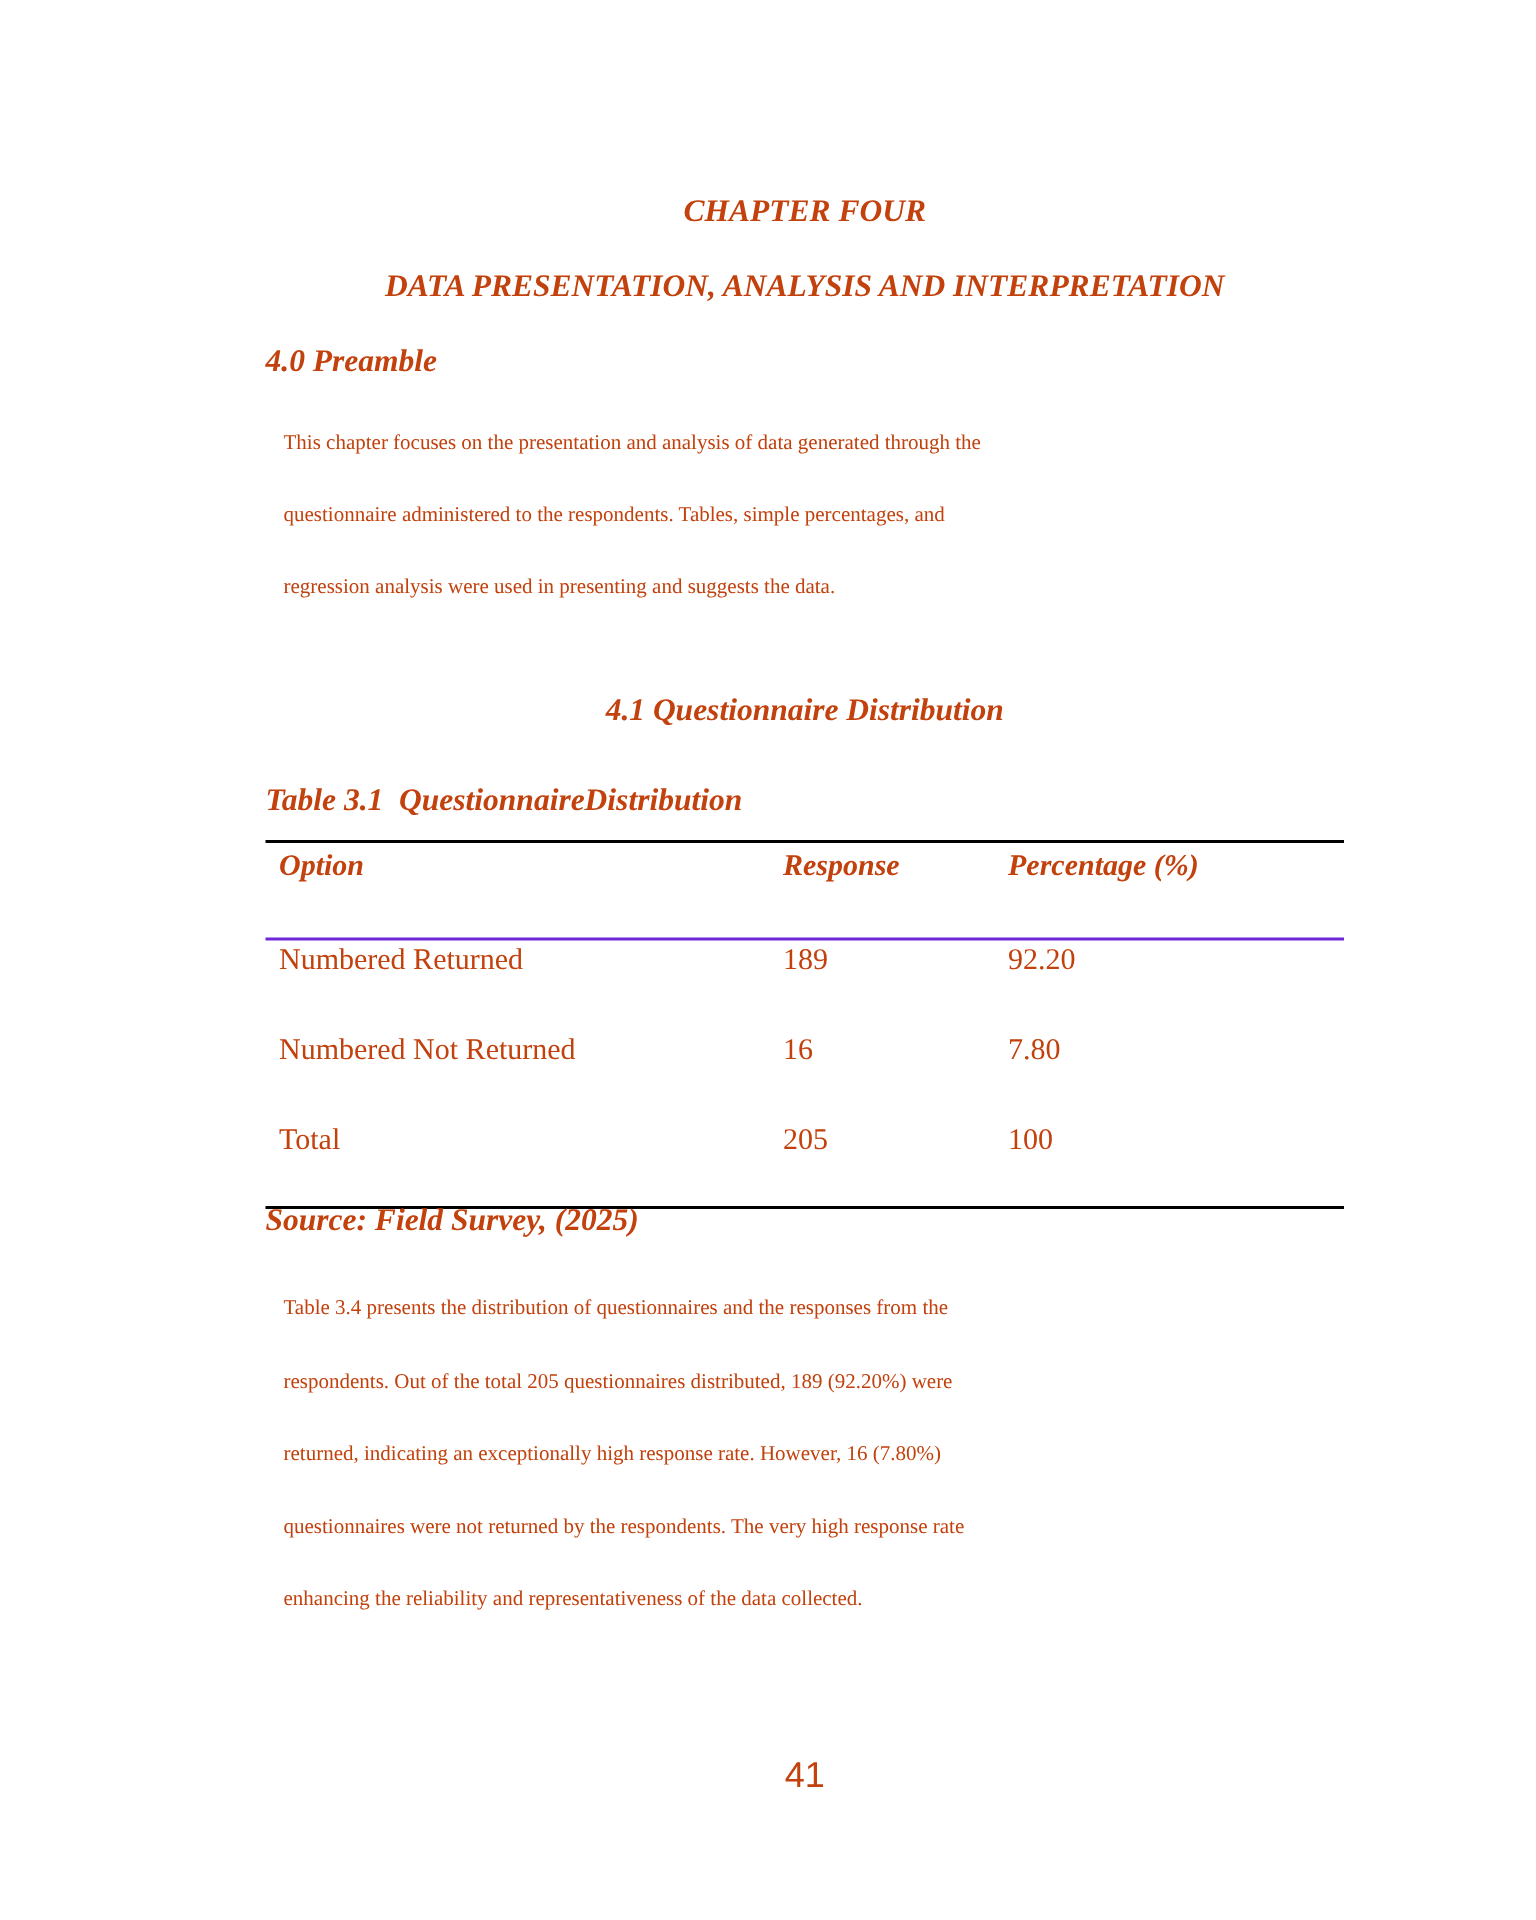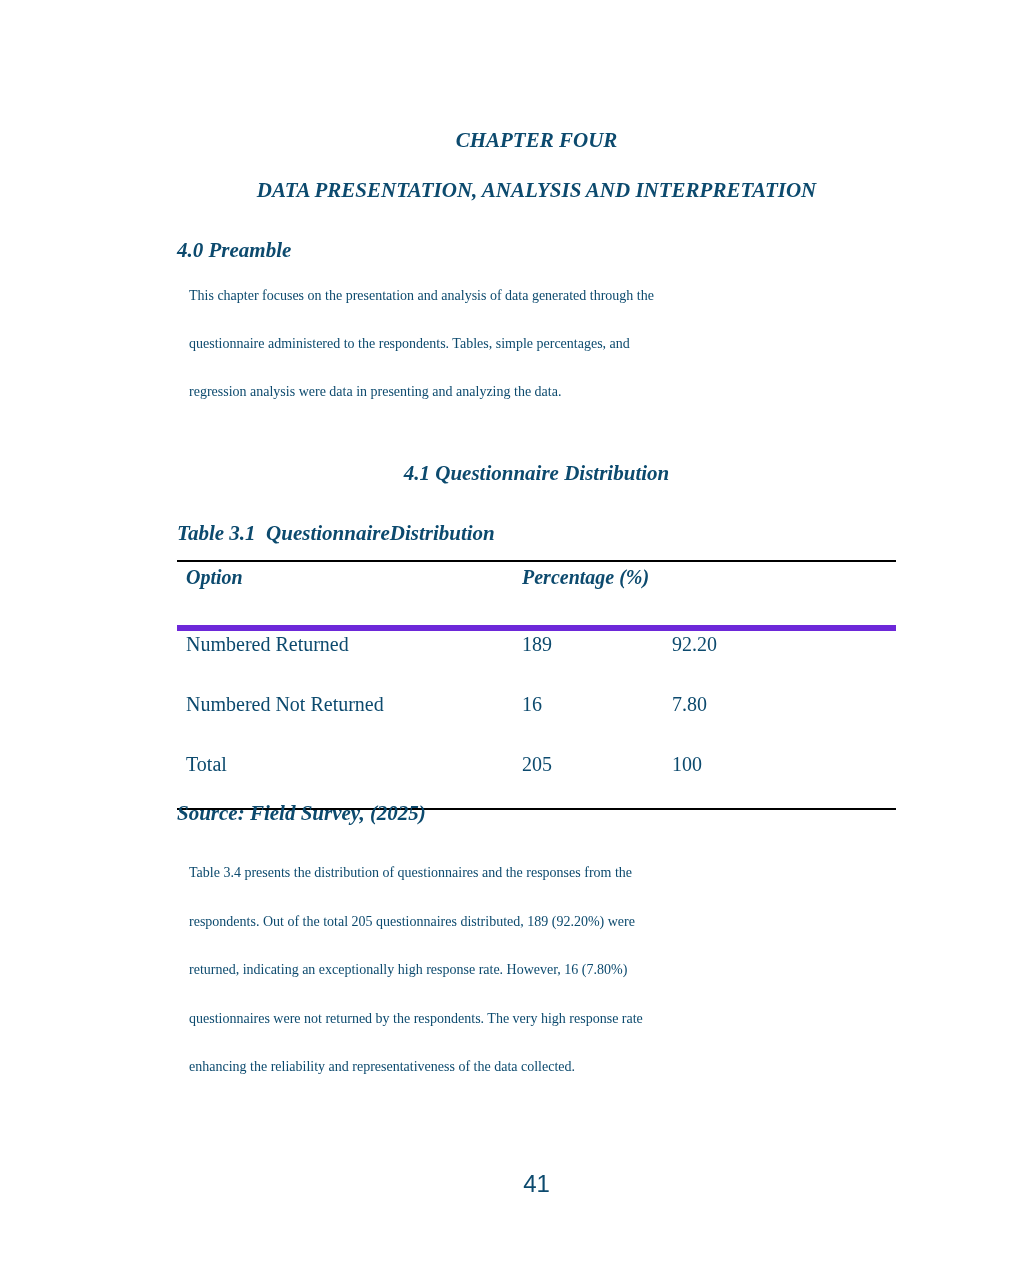--- a/index.html
+++ b/index.html
@@ -5,21 +5,21 @@
   html, body {
     margin: 0;
     padding: 0;
     background: #ffffff;
   }
   .page {
     position: relative;
     width: 1024px;
     height: 1280px;
     background: #ffffff;
-    color: #0c4a6e;
+    color: #c2410c;
     font-family: "Liberation Serif", serif;
     overflow: hidden;
   }
   .content-abs { position: absolute; }
 
   .h-center {
     left: 177px;
     width: 719px;
     text-align: center;
     font-weight: bold;
@@ -32,21 +32,21 @@
     left: 177px;
     width: 719px;
     font-weight: bold;
     font-style: italic;
     font-size: 21px;
     line-height: 24px;
     white-space: nowrap;
   }
   .chapter  { top: 128px; }
   .doctitle { top: 178px; }
-  .sec40    { top: 228px; margin-top: 10px; }
+  .sec40    { top: 228px; }
   .sec41    { top: 461px; text-align: center; }
   .caption  { top: 521px; white-space: pre; }
 
   .para {
     left: 177px;
     width: 760px;
     font-size: 14px;
     line-height: 48px;
     margin-left: 12px;
   }
@@ -64,21 +64,21 @@
     box-sizing: border-box;
   }
   .trow {
     display: grid;
     grid-template-columns: 345px 150px 1fr;
   }
   .trow .cell { white-space: nowrap; }
   .trow .cell:first-child { padding-left: 9px; }
   .thead {
     height: 59px;
-    border-bottom: 6px solid #6d28d9;
+    border-bottom: 2px solid #6d28d9;
     font-weight: bold;
     font-style: italic;
     padding-top: 4px;
     box-sizing: content-box;
   }
   .tbody-row { height: 58px; padding-top: 2px; }
   .tbody-row.last { height: 55px; }
 
   .source {
     left: 177px;
@@ -106,30 +106,31 @@
 
   <div class="content-abs h-center chapter">CHAPTER FOUR</div>
 
   <div class="content-abs h-center doctitle">DATA PRESENTATION, ANALYSIS AND INTERPRETATION</div>
 
   <div class="content-abs h-left sec40">4.0 Preamble</div>
 
   <div class="content-abs para para1">
     <div class="pline">This chapter focuses on the presentation and analysis of data generated through the</div>
     <div class="pline">questionnaire administered to the respondents. Tables, simple percentages, and</div>
-    <div class="pline">regression analysis were data in presenting and analyzing the data.</div>
+    <div class="pline">regression analysis were used in presenting and suggests the data.</div>
   </div>
 
   <div class="content-abs h-left sec41">4.1 Questionnaire Distribution</div>
 
   <div class="content-abs h-left caption">Table 3.1  QuestionnaireDistribution</div>
 
   <div class="content-abs qtable">
     <div class="trow thead">
       <div class="cell">Option</div>
+      <div class="cell">Response</div>
       <div class="cell">Percentage (%)</div>
     </div>
     <div class="trow tbody-row">
       <div class="cell">Numbered Returned</div>
       <div class="cell">189</div>
       <div class="cell">92.20</div>
     </div>
     <div class="trow tbody-row">
       <div class="cell">Numbered Not Returned</div>
       <div class="cell">16</div>

